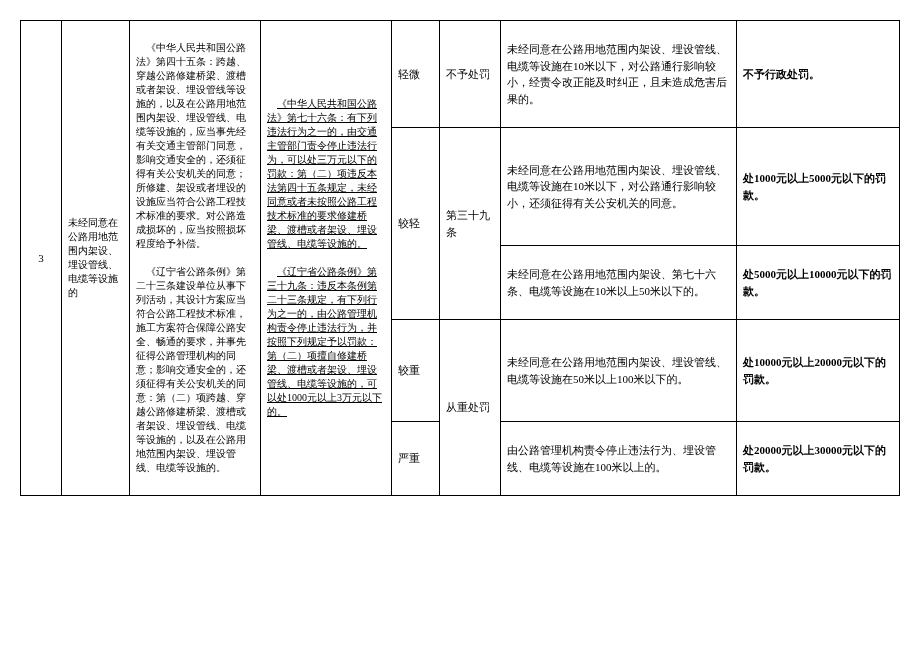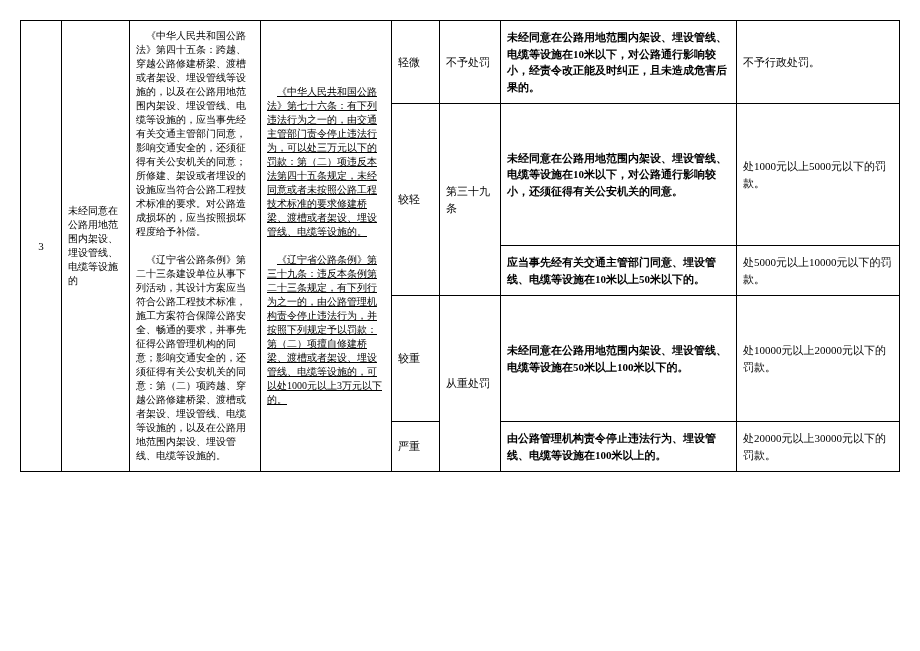--- a/index.html
+++ b/index.html
@@ -10,33 +10,33 @@
       font-size: 11px;
       color: #000;
     }
     table {
       border-collapse: collapse;
       width: 100%;
       table-layout: fixed;
     }
     td {
       border: 1px solid #000;
-      padding: 8px 6px;
+      padding: 20px 6px;
       vertical-align: middle;
       word-wrap: break-word;
       line-height: 1.5;
     }
     .col-num { width: 28px; text-align: center; }
     .col-item { width: 55px; }
     .col-law1 { width: 118px; }
     .col-law2 { width: 118px; text-decoration: underline; }
     .col-severity { width: 35px; text-align: left; }
     .col-action { width: 48px; margin-left: 24px; }
-    .col-situation { width: auto; font-weight: bold; }
-    .col-penalty { width: 150px; }
+    .col-situation { width: auto; }
+    .col-penalty { width: 150px; font-weight: bold; }
     .small { font-size: 10px; line-height: 1.4; }
     .indent { text-indent: 1em; }
   </style>
 </head>
 <body>
 
 <table>
   <tbody>
       <tr>
     <td class="col-num" rowspan="5">3</td>
@@ -56,21 +56,21 @@
     <td class="col-situation">未经同意在公路用地范围内架设、埋设管线、电缆等设施在10米以下，对公路通行影响较小，经责令改正能及时纠正，且未造成危害后果的。</td>
     <td class="col-penalty">不予行政处罚。</td>
   </tr>
   <tr>
     <td class="col-severity" rowspan="2">较轻</td>
     <td class="col-action" rowspan="2">第三十九条</td>
     <td class="col-situation">未经同意在公路用地范围内架设、埋设管线、电缆等设施在10米以下，对公路通行影响较小，还须征得有关公安机关的同意。</td>
     <td class="col-penalty">处1000元以上5000元以下的罚款。</td>
   </tr>
   <tr>
-    <td class="col-situation">应当事先经有关交通主管部门同意、埋设管线、电缆等设施在10米以上50米以下的。</td>
+    <td class="col-situation">未经同意在公路用地范围内架设、第七十六条、电缆等设施在10米以上50米以下的。</td>
     <td class="col-penalty">处5000元以上10000元以下的罚款。</td>
   </tr>
   <tr>
     <td class="col-severity">较重</td>
     <td class="col-action" rowspan="2">从重处罚</td>
     <td class="col-situation">未经同意在公路用地范围内架设、埋设管线、电缆等设施在50米以上100米以下的。</td>
     <td class="col-penalty">处10000元以上20000元以下的罚款。</td>
   </tr>
   <tr>
     <td class="col-severity">严重</td>

